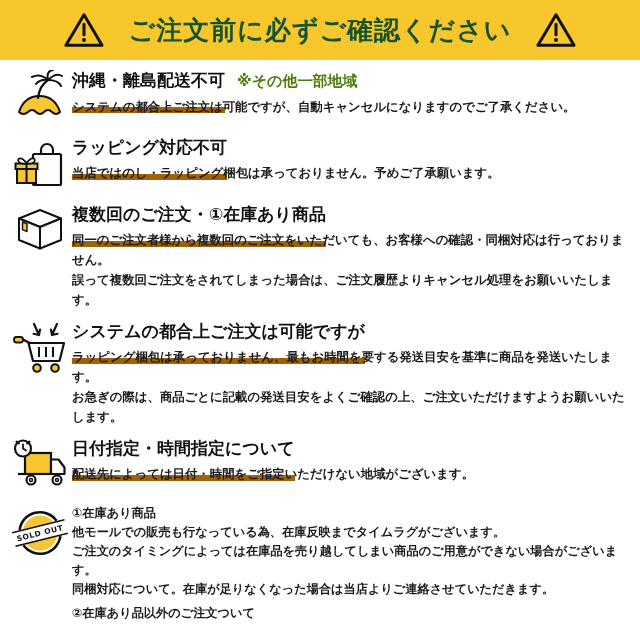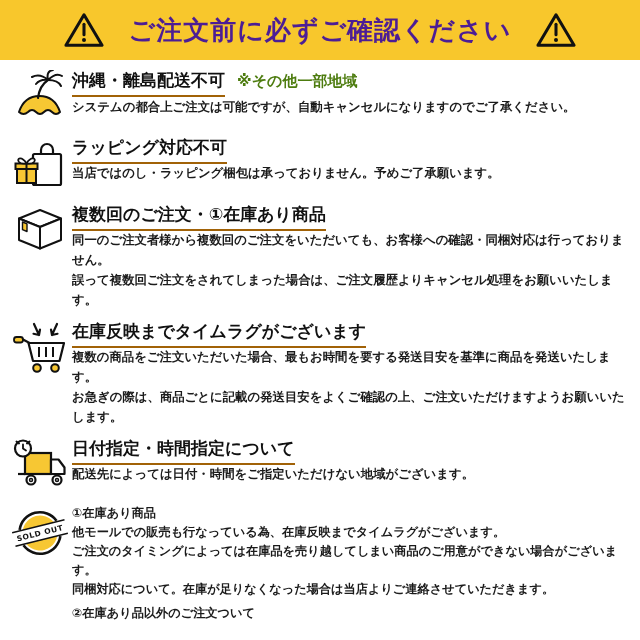--- a/index.html
+++ b/index.html
@@ -7,32 +7,32 @@
   body {
     width:640px; height:640px; overflow:hidden;
     background:#ffffff; color:#1b1b1b;
     font-family:"DejaVu Sans","Liberation Sans",sans-serif;
   }
   
   .banner {
     height:60px; background:#F8C72C;
     display:flex; align-items:center; justify-content:center; gap:24px;
   }
-  .banner-title { font-size:26px; font-weight:bold; color:#4c1d95; letter-spacing:1px; }
+  .banner-title { font-size:26px; font-weight:bold; color:#14532d; letter-spacing:1px; }
   .warn-icon svg { width:42px; height:38px; display:block; }
   
   .content { padding:9px 10px 0 8px; }
   .section { display:flex; margin-bottom:10px; }
   .icon-box { flex:0 0 64px; width:64px; display:flex; justify-content:center; padding-top:1px; }
   .icon-box svg { width:56px; height:56px; display:block; }
   .sec-content { flex:1; min-width:0; }
   .title-row { line-height:23px; margin-bottom:4px; }
   .sec-title {
     font-size:17px; font-weight:bold; color:#111;
-    border-bottom:2px solid #a16207; padding-bottom:5px;
+    border-bottom:6px solid #a16207; padding-bottom:17px;
   }
   .sec-suffix { font-size:15px; font-weight:bold; margin-left:7px; color:#4d7c0f; }
   .sec-line { font-size:12.4px; font-weight:600; line-height:20px; }
   .s6 .sec-line { font-size:12.2px; line-height:19px; }
   .para { margin:0 0 5px 0; }
   .para:last-child { margin-bottom:0; }
 </style>
 </head>
 <body>
 
@@ -118,23 +118,23 @@
         <rect x="2" y="16" width="9" height="5.5" rx="2.5" fill="#F7C733" stroke="#111" stroke-width="1.8"></rect>
         <path d="M11 18.5 L18.5 22.5" fill="none" stroke="#111" stroke-width="2.2" stroke-linecap="round"></path>
         <path d="M16.5 22 H52 L47.5 40 H21 Z" fill="#fff" stroke="#111" stroke-width="2.2" stroke-linejoin="round"></path>
         <path d="M27 26 V36 M34 26 V36 M41 26 V36" fill="none" stroke="#111" stroke-width="2"></path>
         <circle cx="25" cy="47" r="3.8" fill="#F7C733" stroke="#111" stroke-width="2"></circle>
         <circle cx="43" cy="47" r="3.8" fill="#F7C733" stroke="#111" stroke-width="2"></circle>
       </svg>
     </div>
     <div class="sec-content">
       <div class="title-row">
-        <span class="sec-title">在庫反映までタイムラグがございます</span>
+        <span class="sec-title">システムの都合上ご注文は可能ですが</span>
       </div>
-      <div class="sec-line">複数の商品をご注文いただいた場合、最もお時間を要する発送目安を基準に商品を発送いたします。</div>
+      <div class="sec-line">ラッピング梱包は承っておりません、最もお時間を要する発送目安を基準に商品を発送いたします。</div>
       <div class="sec-line">お急ぎの際は、商品ごとに記載の発送目安をよくご確認の上、ご注文いただけますようお願いいたします。</div>
     </div>
   </div>
 
   <div class="section">
     <div class="icon-box">
       <svg viewBox="0 0 56 56">
         <path d="M6 36 H13" fill="none" stroke="#111" stroke-width="2.2"></path>
         <rect x="13" y="15" width="26" height="21" fill="#F7C733" stroke="#111" stroke-width="2.2"></rect>
         <path d="M39 21.5 H46.5 L52.5 29.5 V36 H39 Z" fill="#fff" stroke="#111" stroke-width="2.2" stroke-linejoin="round"></path>

